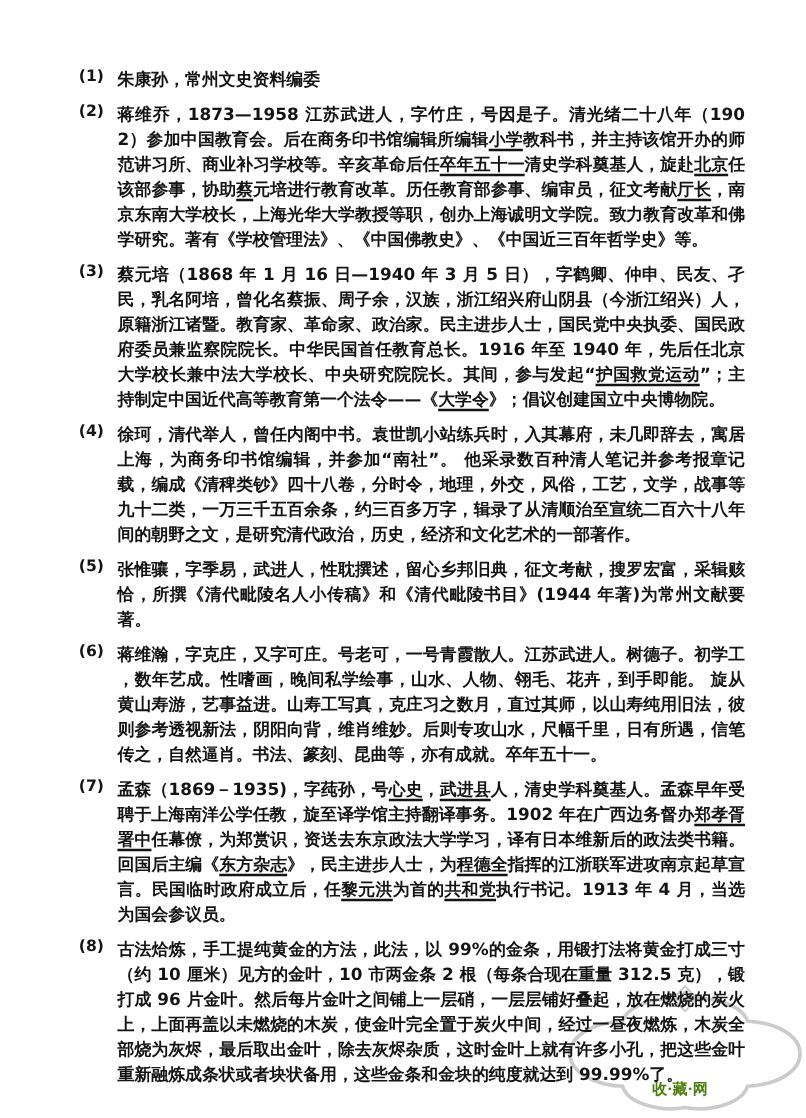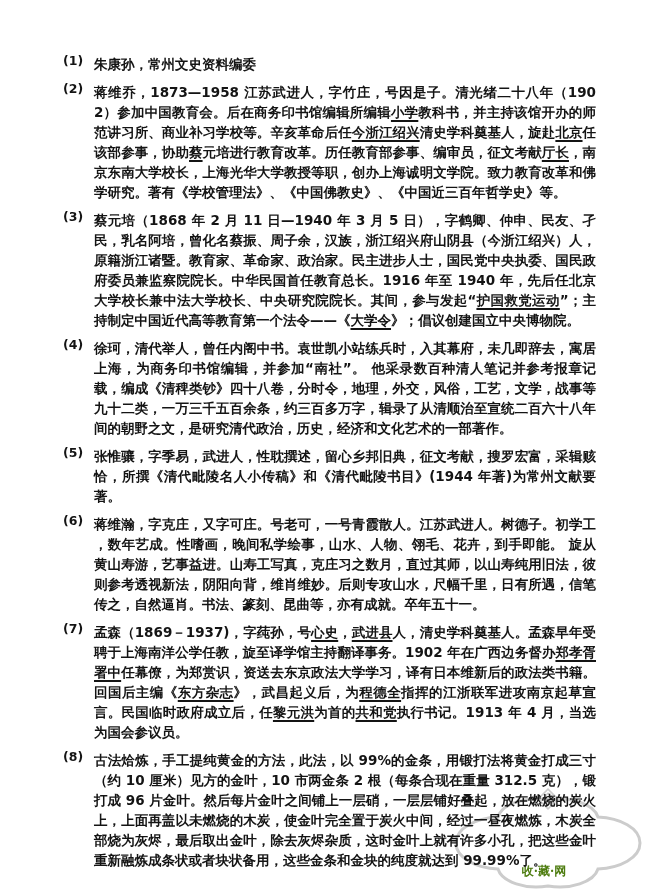--- a/index.html
+++ b/index.html
@@ -63,41 +63,41 @@
 
 <div class="page">
 
   <div class="notes">
       <div class="note">
         <span class="note-num">(1)</span>
         <p class="note-text"><span>朱康孙，常州文史资料编委</span></p>
       </div>
       <div class="note">
         <span class="note-num">(2)</span>
-        <p class="note-text"><span>蒋维乔，1873—1958 江苏武进人，字竹庄，号因是子。清光绪二十八年（1902）参加中国教育会。后在商务印书馆编辑所编辑</span><u>小学</u><span>教科书，并主持该馆开办的师范讲习所、商业补习学校等。辛亥革命后任</span><u>今浙江绍兴</u><span>清史学科奠基人，旋赴</span><u>北京</u><span>任该部参事，协助</span><u>蔡</u><span>元培进行教育改革。历任教育部参事、编审员，征文考献</span><u>厅长</u><span>，南京东南大学校长，上海光华大学教授等职，创办上海诚明文学院。致力教育改革和佛学研究。著有《学校管理法》、《中国佛教史》、《中国近三百年哲学史》等。</span></p>
+        <p class="note-text"><span>蒋维乔，1873—1958 江苏武进人，字竹庄，号因是子。清光绪二十八年（1902）参加中国教育会。后在商务印书馆编辑所编辑</span><u>小学</u><span>教科书，并主持该馆开办的师范讲习所、商业补习学校等。辛亥革命后任</span><u>卒年五十一</u><span>清史学科奠基人，旋赴</span><u>北京</u><span>任该部参事，协助</span><u>蔡</u><span>元培进行教育改革。历任教育部参事、编审员，征文考献</span><u>厅长</u><span>，南京东南大学校长，上海光华大学教授等职，创办上海诚明文学院。致力教育改革和佛学研究。著有《学校管理法》、《中国佛教史》、《中国近三百年哲学史》等。</span></p>
       </div>
       <div class="note">
         <span class="note-num">(3)</span>
-        <p class="note-text"><span>蔡元培（1868 年 2 月 11 日—1940 年 3 月 5 日），字鹤卿、仲申、民友、孑民，乳名阿培，曾化名蔡振、周子余，汉族，浙江绍兴府山阴县（今浙江绍兴）人，原籍浙江诸暨。教育家、革命家、政治家。民主进步人士，国民党中央执委、国民政府委员兼监察院院长。中华民国首任教育总长。1916 年至 1940 年，先后任北京大学校长兼中法大学校长、中央研究院院长。其间，参与发起“</span><u>护国救党运动</u><span>”；主持制定中国近代高等教育第一个法令——《</span><u>大学令</u><span>》；倡议创建国立中央博物院。</span></p>
+        <p class="note-text"><span>蔡元培（1868 年 1 月 16 日—1940 年 3 月 5 日），字鹤卿、仲申、民友、孑民，乳名阿培，曾化名蔡振、周子余，汉族，浙江绍兴府山阴县（今浙江绍兴）人，原籍浙江诸暨。教育家、革命家、政治家。民主进步人士，国民党中央执委、国民政府委员兼监察院院长。中华民国首任教育总长。1916 年至 1940 年，先后任北京大学校长兼中法大学校长、中央研究院院长。其间，参与发起“</span><u>护国救党运动</u><span>”；主持制定中国近代高等教育第一个法令——《</span><u>大学令</u><span>》；倡议创建国立中央博物院。</span></p>
       </div>
       <div class="note">
         <span class="note-num">(4)</span>
         <p class="note-text"><span>徐珂，清代举人，曾任内阁中书。袁世凯小站练兵时，入其幕府，未几即辞去，寓居上海，为商务印书馆编辑，并参加“南社”。 他采录数百种清人笔记并参考报章记载，编成《清稗类钞》四十八卷，分时令，地理，外交，风俗，工艺，文学，战事等九十二类，一万三千五百余条，约三百多万字，辑录了从清顺治至宣统二百六十八年间的朝野之文，是研究清代政治，历史，经济和文化艺术的一部著作。</span></p>
       </div>
       <div class="note">
         <span class="note-num">(5)</span>
         <p class="note-text"><span>张惟骧，字季易，武进人，性耽撰述，留心乡邦旧典，征文考献，搜罗宏富，采辑赅恰，所撰《清代毗陵名人小传稿》和《清代毗陵书目》(1944 年著)为常州文献要著。</span></p>
       </div>
       <div class="note">
         <span class="note-num">(6)</span>
         <p class="note-text"><span>蒋维瀚，字克庄，又字可庄。号老可，一号青霞散人。江苏武进人。树德子。初学工 ，数年艺成。性嗜画，晚间私学绘事，山水、人物、翎毛、花卉，到手即能。 旋从  黄山寿游，艺事益进。山寿工写真，克庄习之数月，直过其师，以山寿纯用旧法，彼则参考透视新法，阴阳向背，维肖维妙。后则专攻山水，尺幅千里，日有所遇，信笔传之，自然逼肖。书法、篆刻、昆曲等，亦有成就。卒年五十一。</span></p>
       </div>
       <div class="note">
         <span class="note-num">(7)</span>
-        <p class="note-text"><span>孟森（1869－1937)，字莼孙，号</span><u>心史</u><span>，</span><u>武进县</u><span>人，清史学科奠基人。孟森早年受聘于上海南洋公学任教，旋至译学馆主持翻译事务。1902 年在广西边务督办</span><u>郑孝胥署中</u><span>任幕僚，为郑赏识，资送去东京政法大学学习，译有日本维新后的政法类书籍。回国后主编《</span><u>东方杂志</u><span>》，武昌起义后，为</span><u>程德全</u><span>指挥的江浙联军进攻南京起草宣言。民国临时政府成立后，任</span><u>黎元洪</u><span>为首的</span><u>共和党</u><span>执行书记。1913 年 4 月，当选为国会参议员。</span></p>
+        <p class="note-text"><span>孟森（1869－1935)，字莼孙，号</span><u>心史</u><span>，</span><u>武进县</u><span>人，清史学科奠基人。孟森早年受聘于上海南洋公学任教，旋至译学馆主持翻译事务。1902 年在广西边务督办</span><u>郑孝胥署中</u><span>任幕僚，为郑赏识，资送去东京政法大学学习，译有日本维新后的政法类书籍。回国后主编《</span><u>东方杂志</u><span>》，民主进步人士，为</span><u>程德全</u><span>指挥的江浙联军进攻南京起草宣言。民国临时政府成立后，任</span><u>黎元洪</u><span>为首的</span><u>共和党</u><span>执行书记。1913 年 4 月，当选为国会参议员。</span></p>
       </div>
       <div class="note">
         <span class="note-num">(8)</span>
         <p class="note-text"><span>古法烚炼，手工提纯黄金的方法，此法，以 99%的金条，用锻打法将黄金打成三寸（约 10 厘米）见方的金叶，10 市两金条 2 根（每条合现在重量 312.5 克），锻打成 96 片金叶。然后每片金叶之间铺上一层硝，一层层铺好叠起，放在燃烧的炭火上，上面再盖以未燃烧的木炭，使金叶完全置于炭火中间，经过一昼夜燃炼，木炭全部烧为灰烬，最后取出金叶，除去灰烬杂质，这时金叶上就有许多小孔，把这些金叶重新融炼成条状或者块状备用，这些金条和金块的纯度就达到 99.99%了。</span></p>
       </div>
     </div>
 
   <div class="watermark">
     <svg class="wm-svg" width="200" height="110" viewBox="0 0 200 110" aria-hidden="true">
 

